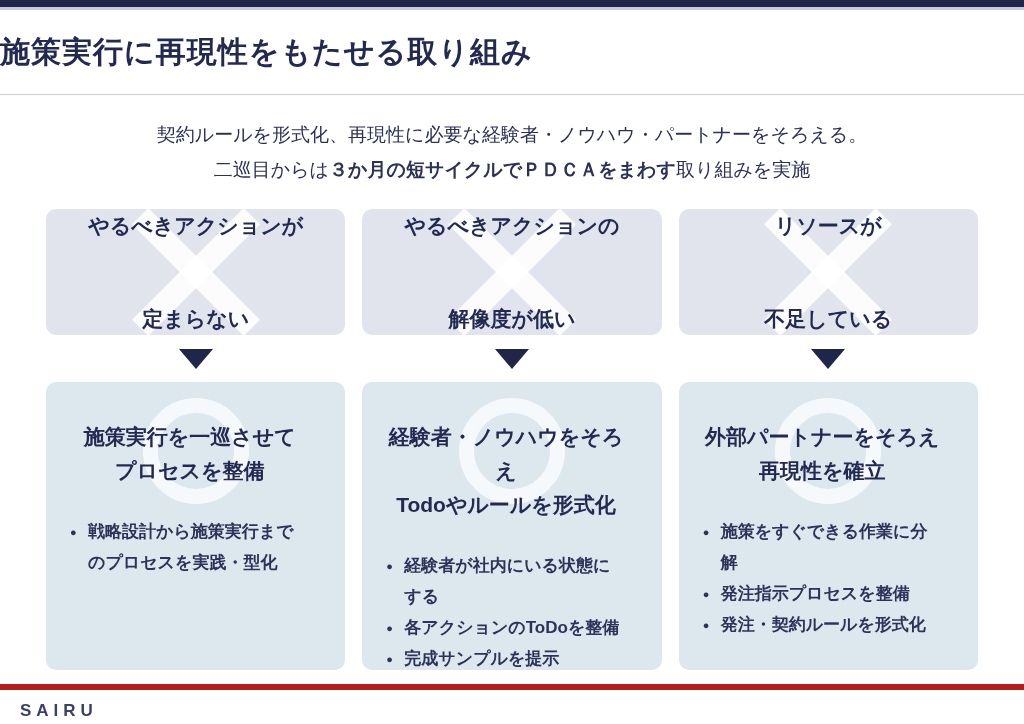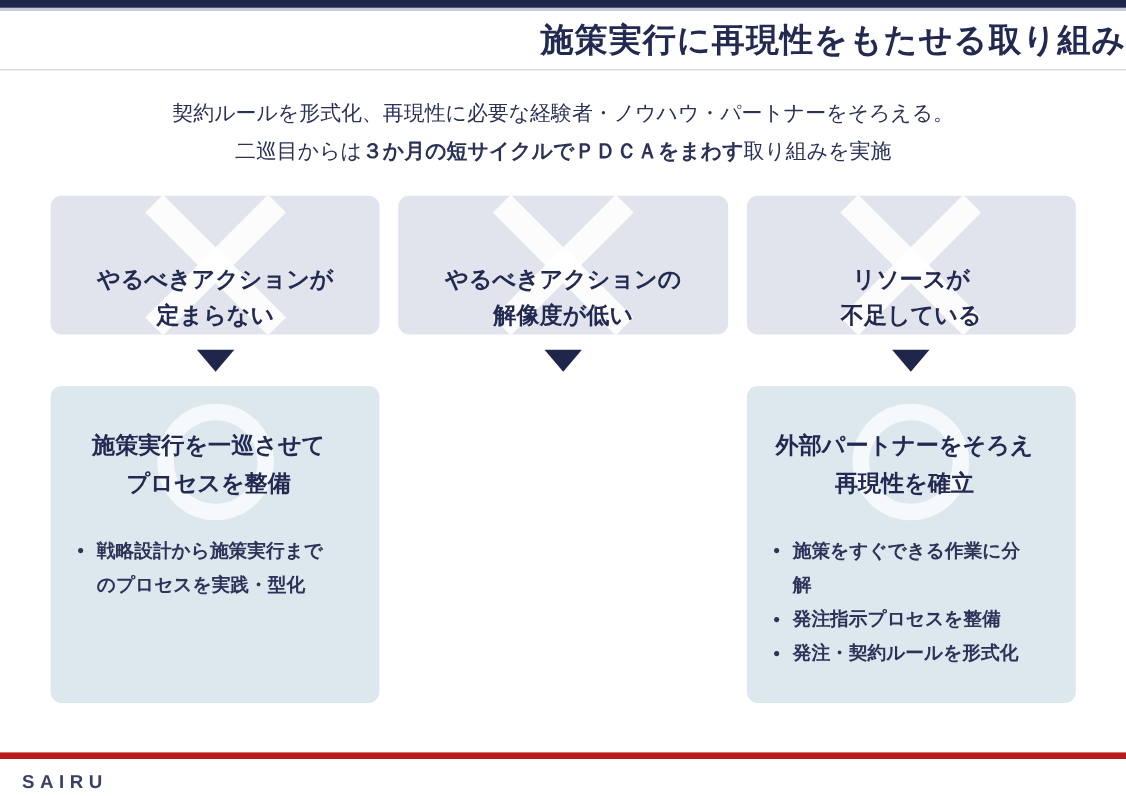--- a/index.html
+++ b/index.html
@@ -10,24 +10,24 @@
     color: #262c52;
     overflow: hidden;
     position: relative;
   }
   .topbar {
     height: 10px;
     background: #1f2649;
     border-bottom: 3px solid #c6cadd;
   }
   .header {
-    height: 54px;
+    height: 85px;
     display: flex;
     align-items: center;
-    justify-content: flex-end;
+    justify-content: flex-start;
     border-bottom: 1px solid #cccccc;
   }
   .page-title {
     font-size: 30px;
     font-weight: bold;
     color: #232a52;
     letter-spacing: 1px;
   }
   .intro {
     margin-top: 22px;
@@ -46,21 +46,21 @@
   .col { display: flex; flex-direction: column; }
   .problem-box {
     height: 126px;
     background: #e1e4ed;
     border-radius: 10px;
     position: relative;
     overflow: hidden;
     display: flex;
     flex-direction: column;
     align-items: center;
-    justify-content: flex-end;
+    justify-content: space-between;
   }
   .x-watermark { position: absolute; inset: 0; }
   .x-watermark i {
     content: "";
     position: absolute;
     left: 50%; top: 50%;
     width: 158px; height: 23px;
     background: rgba(255,255,255,0.88);
   }
   .x-watermark i.a { transform: translate(-50%,-50%) rotate(45deg); }
@@ -191,20 +191,32 @@
     <div class="problem-box">
       <span class="x-watermark">
           <i class="a"></i>
           <i class="b"></i>
         </span>
       <div class="problem-line">やるべきアクションの</div>
       <div class="problem-line">解像度が低い</div>
     </div>
     <div class="arrow-wrap">
       <span class="down-arrow"></span>
+    </div>
+    <div class="solution-box">
+      <span class="ring-watermark"></span>
+      <div class="solution-title">
+        <div>経験者・ノウハウをそろえ</div>
+        <div>Todoやルールを形式化</div>
+      </div>
+      <ul class="bullets">
+        <li class="bullet">経験者が社内にいる状態にする</li>
+        <li class="bullet">各アクションのToDoを整備</li>
+        <li class="bullet">完成サンプルを提示</li>
+      </ul>
     </div>
   </div>
 
   <div class="col">
     <div class="problem-box">
       <span class="x-watermark">
           <i class="a"></i>
           <i class="b"></i>
         </span>
       <div class="problem-line">リソースが</div>

